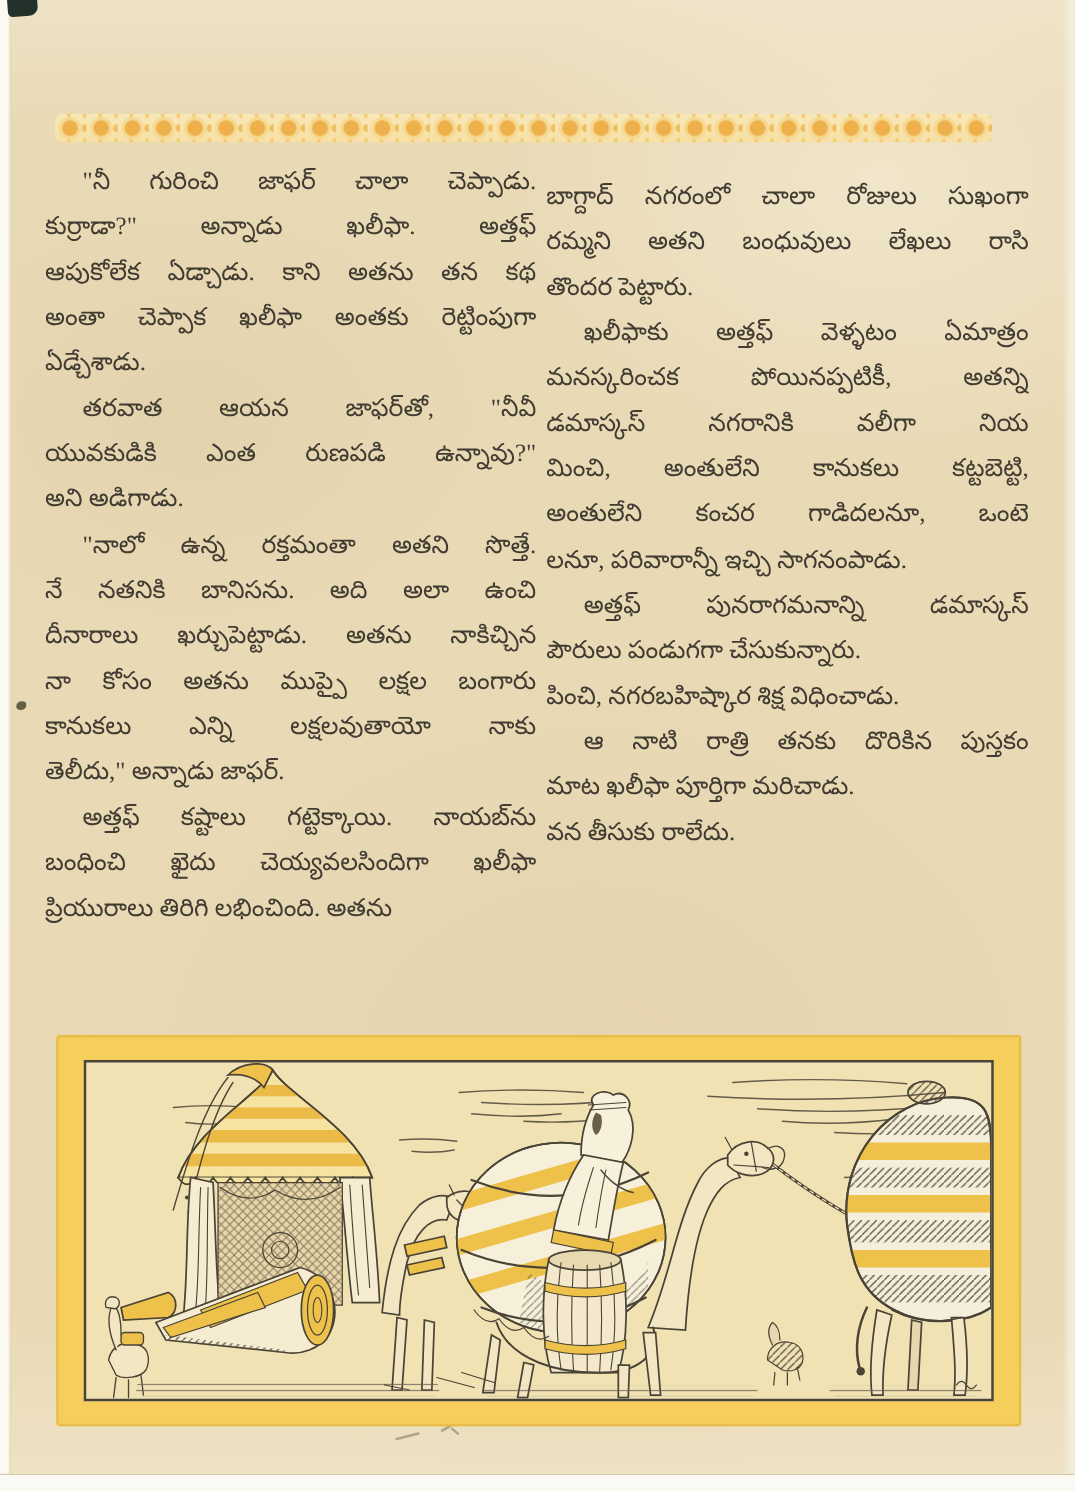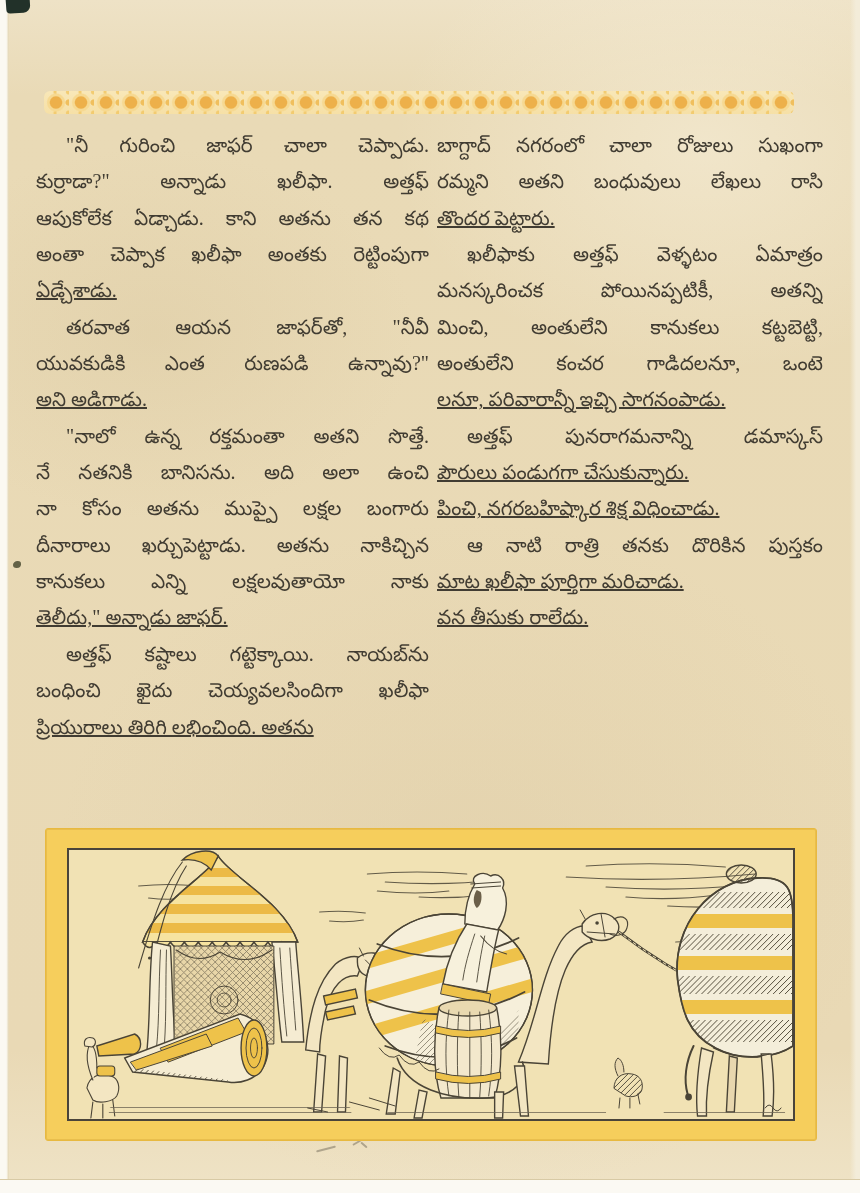--- a/index.html
+++ b/index.html
@@ -35,24 +35,24 @@
       radial-gradient(circle at 12px 11.5px, #f6d992 8.4px, rgba(246,217,146,0) 9.6px) 0 0/25px 23px repeat-x,
       radial-gradient(circle at 24.5px 11.5px, #f0bf5d 2.6px, rgba(240,191,93,0) 3.6px) 0 0/25px 23px repeat-x,
       radial-gradient(circle at 12px 1px, rgba(242,201,106,.9) 2px, rgba(242,201,106,0) 3px) 0 0/12.5px 23px repeat-x,
       radial-gradient(circle at 12px 22px, rgba(242,201,106,.9) 2px, rgba(242,201,106,0) 3px) 0 0/12.5px 23px repeat-x,
       linear-gradient(#f8e7b8,#f6e0a6);
   }
 
   
   .col{position:absolute;top:127px;color:#413c32;font-size:20px;line-height:36.35px;}
   .col-left{left:36px;width:393px;}
-  .col-right{left:437px;width:386px;}
+  .col-right{left:437px;width:386px;margin-top:12px;}
   .para{margin:0;}
   .line{text-align:justify;text-align-last:justify;white-space:nowrap;overflow:hidden;}
-  .line.last{text-align-last:left;text-decoration:underline;}
+  .line.last{text-align-last:left;}
   .line.indent{text-indent:30px;}
 
   
   .illus{position:absolute;left:45px;top:828px;width:772px;height:313px;
     background:#f6ce5c;border:1px solid #e8b93f;border-radius:3px;box-sizing:border-box;
     box-shadow:0 0 0 1px rgba(210,160,50,.35) inset;}
   .art{position:absolute;left:21px;top:19px;width:728px;height:273px;
     background:#f1e2b4;border:2px solid #4a443a;box-sizing:border-box;}
   .art svg{display:block;width:100%;height:100%;}
 </style>
@@ -80,40 +80,41 @@
         <div class="line last">ఏడ్చేశాడు.</div>
       </div>
       <div class="para">
         <div class="line indent">తరవాత ఆయన జాఫర్‌తో, "నీవీ</div>
         <div class="line">యువకుడికి ఎంత రుణపడి ఉన్నావు?"</div>
         <div class="line last">అని అడిగాడు.</div>
       </div>
       <div class="para">
         <div class="line indent">"నాలో ఉన్న రక్తమంతా అతని సొత్తే.</div>
         <div class="line">నే నతనికి బానిసను. అది అలా ఉంచి</div>
+        <div class="line">దీనారాలు ఖర్చుపెట్టాడు. అతను నాకిచ్చిన</div>
         <div class="line">నా కోసం అతను ముప్పై లక్షల బంగారు</div>
-        <div class="line">దీనారాలు ఖర్చుపెట్టాడు. అతను నాకిచ్చిన</div>
         <div class="line">కానుకలు ఎన్ని లక్షలవుతాయో నాకు</div>
         <div class="line last">తెలీదు," అన్నాడు జాఫర్.</div>
       </div>
       <div class="para">
         <div class="line indent">అత్తఫ్ కష్టాలు గట్టెక్కాయి. నాయబ్‌ను</div>
         <div class="line">బంధించి ఖైదు చెయ్యవలసిందిగా ఖలీఫా</div>
         <div class="line last">ప్రియురాలు తిరిగి లభించింది. అతను</div>
       </div>
     </div>
   <div class="col col-right">
       <div class="para">
         <div class="line">బాగ్దాద్ నగరంలో చాలా రోజులు సుఖంగా</div>
         <div class="line">రమ్మని అతని బంధువులు లేఖలు రాసి</div>
         <div class="line last">తొందర పెట్టారు.</div>
       </div>
       <div class="para">
         <div class="line indent">ఖలీఫాకు అత్తఫ్ వెళ్ళటం ఏమాత్రం</div>
         <div class="line">మనస్కరించక పోయినప్పటికీ, అతన్ని</div>
+        <div class="line">డమాస్కస్ నగరానికి వలీగా నియ</div>
         <div class="line">మించి, అంతులేని కానుకలు కట్టబెట్టి,</div>
         <div class="line">అంతులేని కంచర గాడిదలనూ, ఒంటె</div>
         <div class="line last">లనూ, పరివారాన్నీ ఇచ్చి సాగనంపాడు.</div>
       </div>
       <div class="para">
         <div class="line indent">అత్తఫ్ పునరాగమనాన్ని డమాస్కస్</div>
         <div class="line last">పౌరులు పండుగగా చేసుకున్నారు.</div>
       </div>
       <div class="para">
         <div class="line last">పించి, నగరబహిష్కార శిక్ష విధించాడు.</div>

